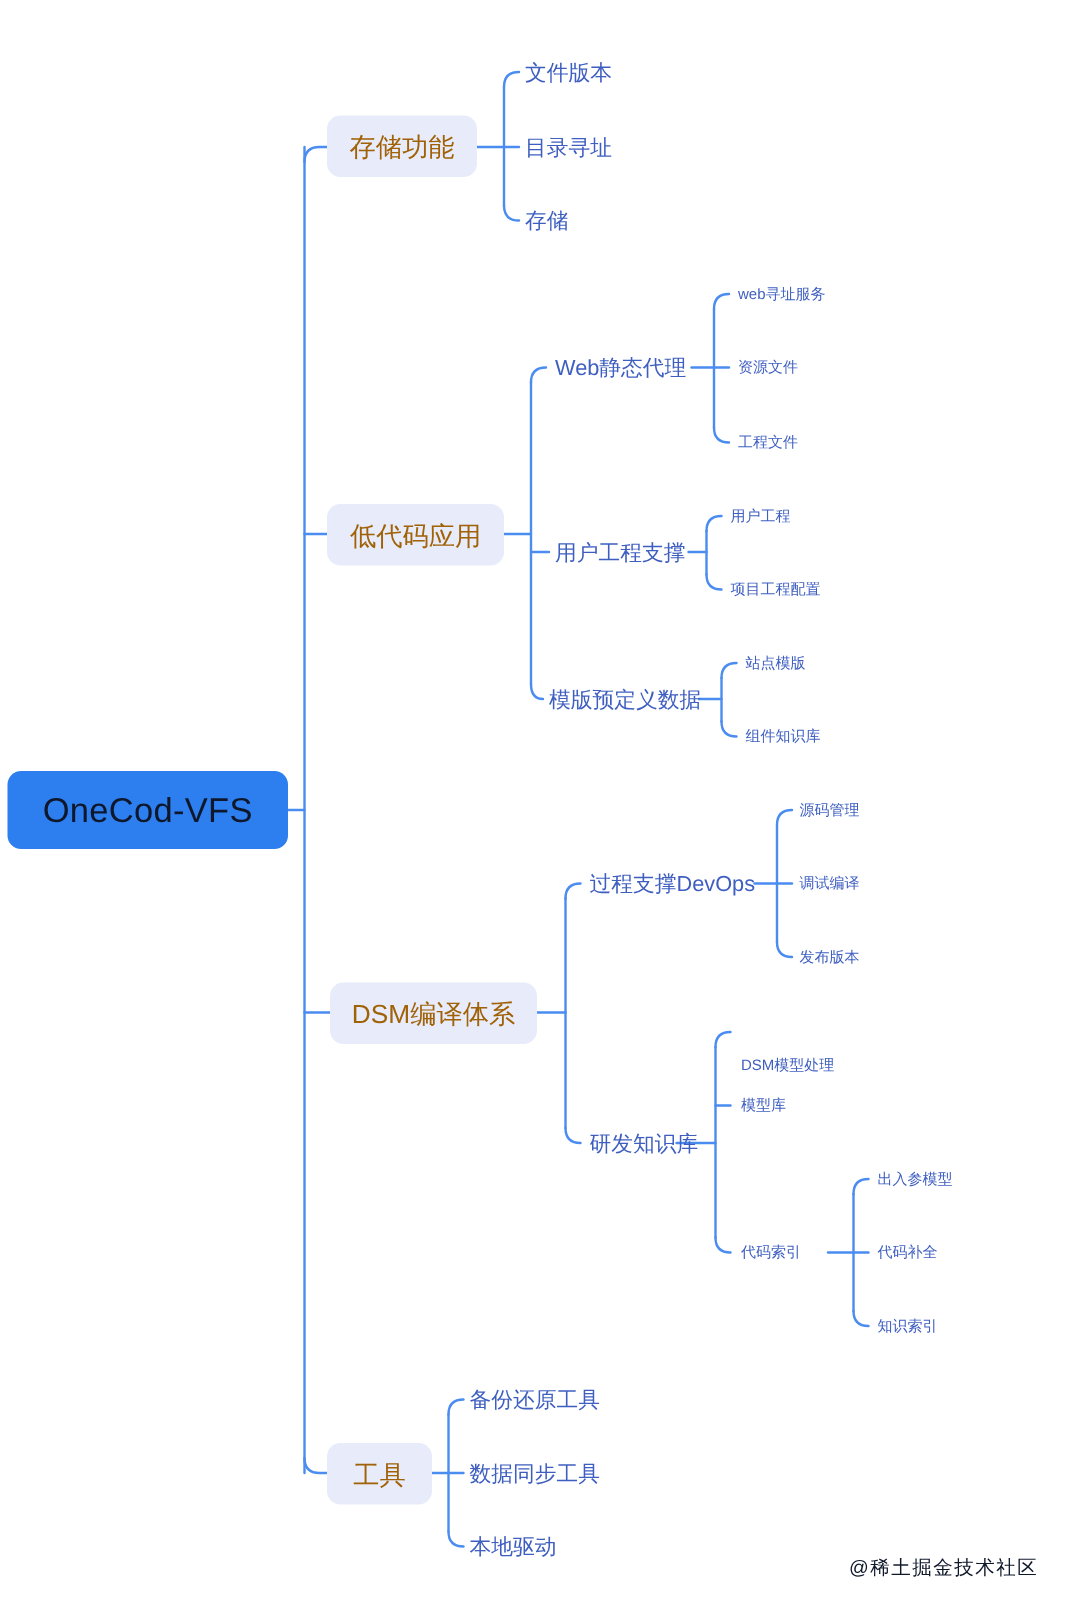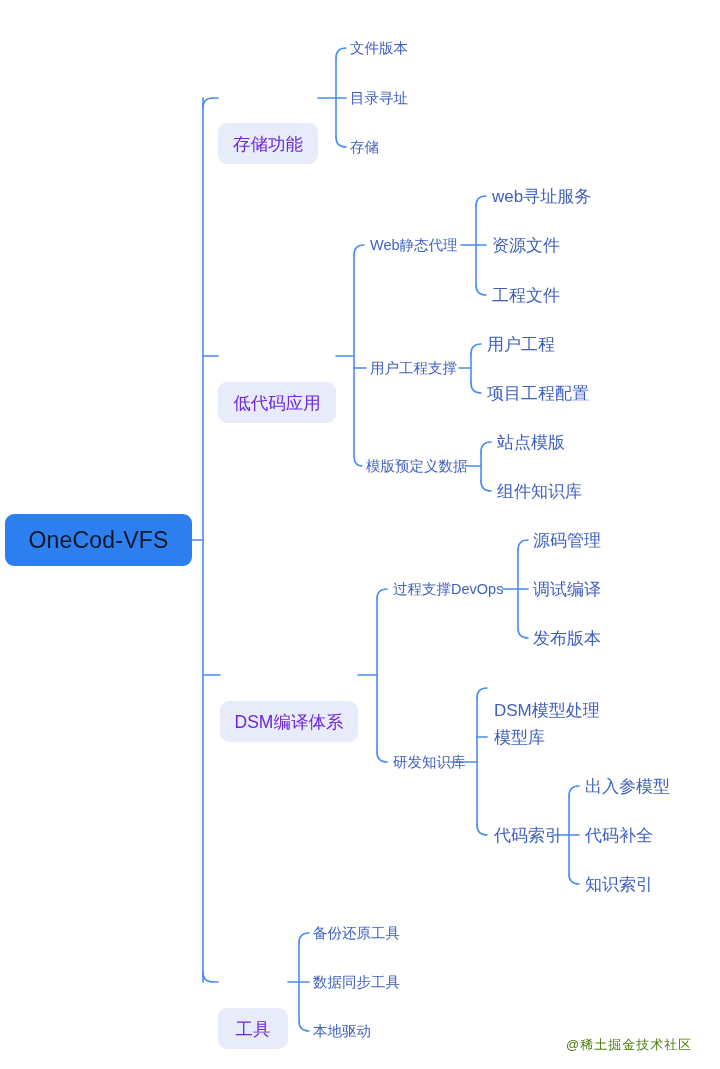--- a/index.html
+++ b/index.html
@@ -36,40 +36,39 @@
     background: #2d7ff0;
     color: #0f172a;
     border-radius: 9px;
     font-size: 23px;
     letter-spacing: 0.2px;
     padding: 0 18px;
     justify-content: center;
   }
   .node-l1 {
     background: #e7ebfa;
-    color: #6d28d9;
+    color: #a16207;
     border-radius: 9px;
     font-size: 17.5px;
     padding: 0 15px;
     justify-content: center;
-    margin-top: 46px;
   }
   .node-l2 {
     color: #3f5fc0;
     font-size: 14.5px;
     background: transparent;
   }
   .node-l3 {
     color: #3f5fc0;
-    font-size: 17px;
+    font-size: 10px;
     background: transparent;
   }
   .watermark {
     position: absolute;
-    color: #4d7c0f;
+    color: #0f172a;
     font-size: 13px;
     letter-spacing: 1px;
     white-space: nowrap;
   }
 </style>
 </head>
 <body>
 
 <div id="mindmap-canvas">
 

